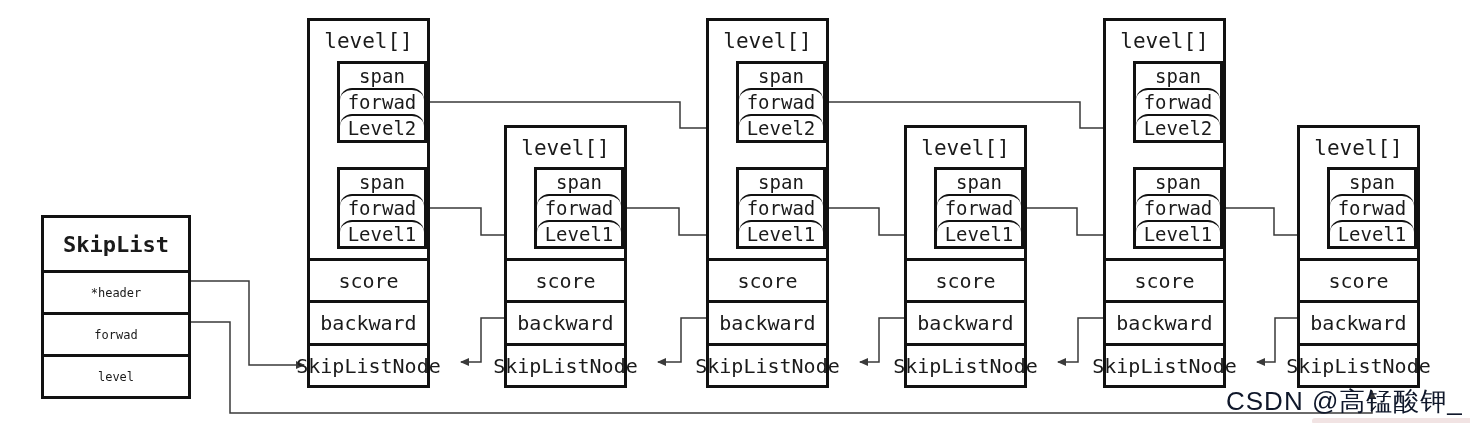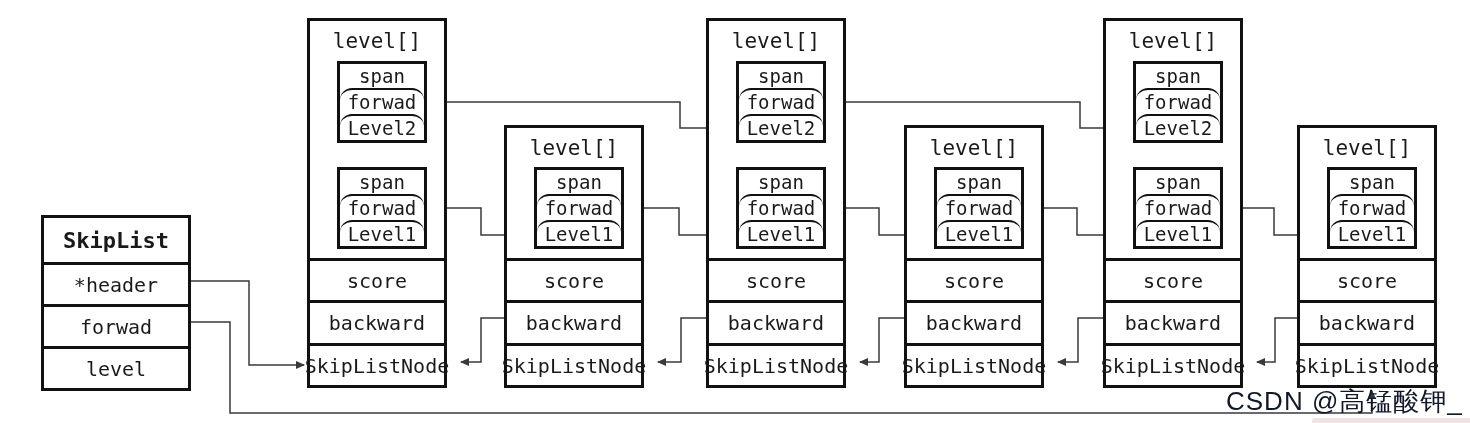--- a/index.html
+++ b/index.html
@@ -6,30 +6,30 @@
   #stage {
     position:relative; width:1470px; height:423px; background:#ffffff;
     overflow:hidden; font-family:"DejaVu Sans Mono", monospace; color:#1a1a1a;
   }
   
   #skiplist-box {
     position:absolute; left:41px; top:215px; width:150px;
     border:3px solid #111; box-sizing:border-box; background:#fff;
   }
   .sl-title {
-    height:44px; display:flex; align-items:center; justify-content:center;
+    height:52px; display:flex; align-items:center; justify-content:center;
     font-weight:bold; font-size:22px;
   }
   .sl-field {
     height:39px; border-top:3px solid #111;
-    display:flex; align-items:center; justify-content:center; font-size:20px;
+    display:flex; align-items:center; justify-content:center; font-size:12px;
   }
   
   .node {
-    position:absolute; width:140px; border:3px solid #111;
+    position:absolute; width:123px; border:3px solid #111;
     box-sizing:border-box; background:#fff;
   }
   .node-title {
     position:absolute; left:0; top:0; width:100%; height:40px;
     display:flex; align-items:center; justify-content:center; font-size:21px;
   }
   .lv-box {
     position:absolute; left:27px; width:90px; border:3px solid #111;
     box-sizing:border-box; background:#fff;
   }

